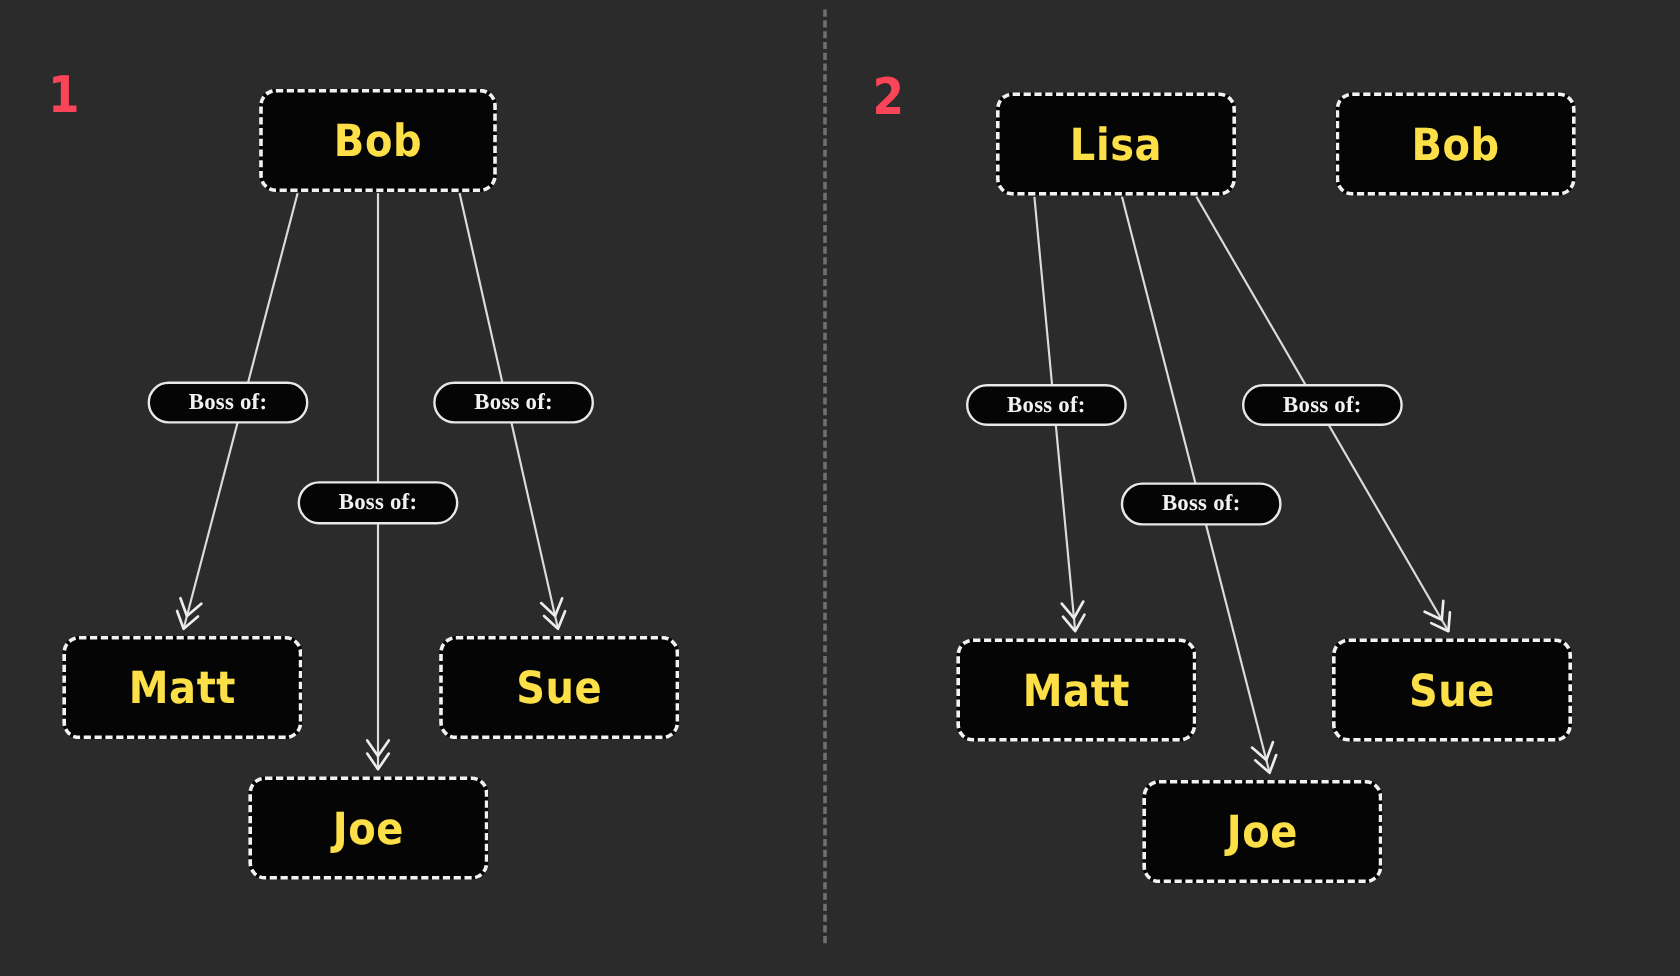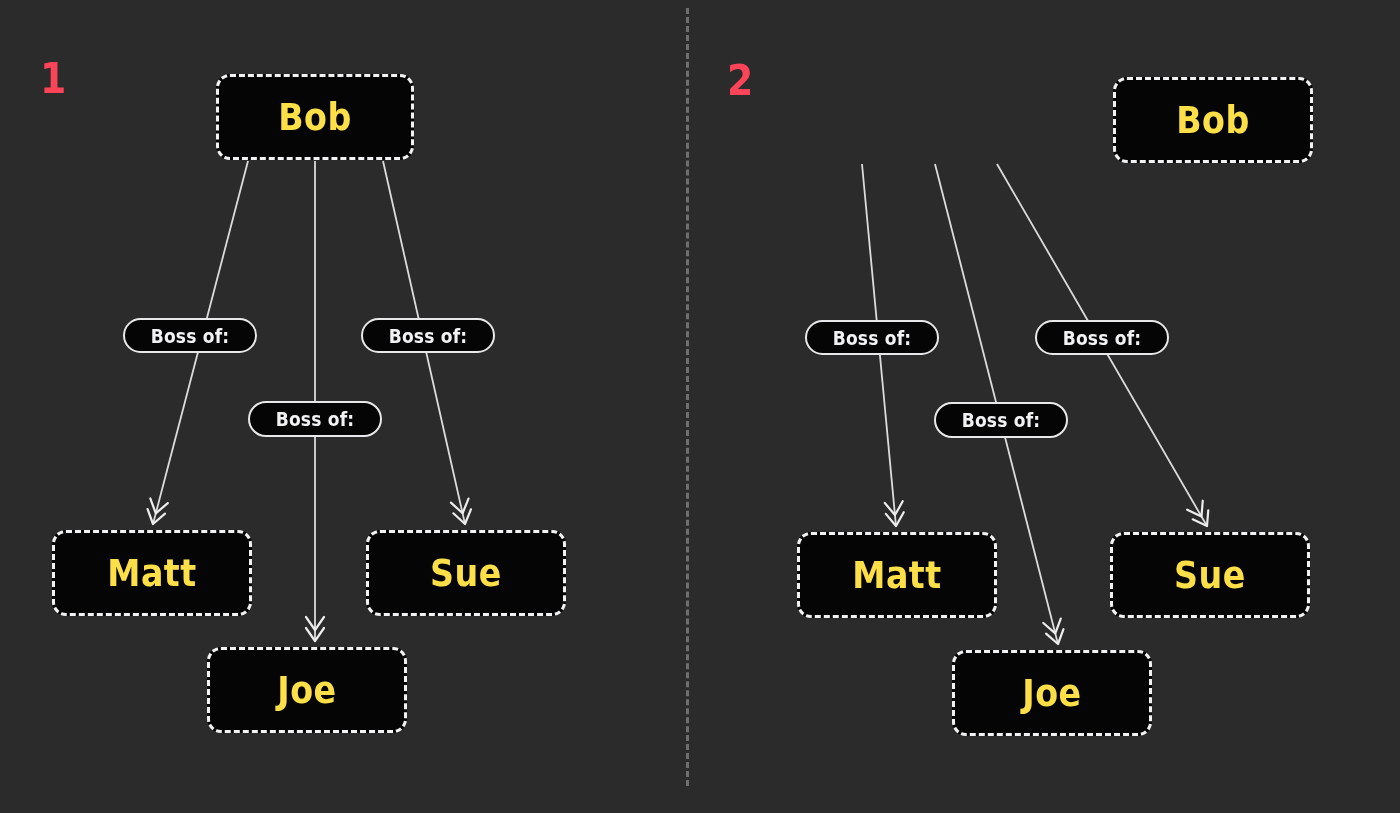--- a/index.html
+++ b/index.html
@@ -56,20 +56,21 @@
     border-radius:999px;
     display:flex;
     align-items:center;
     justify-content:center;
     color:#f2f2f5;
     font-size:19px;
     font-weight:700;
     letter-spacing:0.2px;
     white-space:nowrap;
     padding:0 14px;
+    font-family:Liberation Serif, serif;
   }
 
   
   svg.edges{
     position:absolute;left:0;top:0;
     width:1400px;height:813px;
     pointer-events:none;
   }
   svg.edges path.link{
     fill:none;
@@ -126,17 +127,18 @@
     <div class="edge-label" style="left: 248px; top: 401px; width: 134px; height: 36px;">Boss of:</div>
     <div class="edge-label" style="left: 361px; top: 318px; width: 134px; height: 35px;">Boss of:</div>
     <div class="node" style="left: 216px; top: 74px; width: 198px; height: 86px;">Bob</div>
     <div class="node" style="left: 52px; top: 530px; width: 200px; height: 86px;">Matt</div>
     <div class="node" style="left: 366px; top: 530px; width: 200px; height: 86px;">Sue</div>
     <div class="node" style="left: 207px; top: 647px; width: 200px; height: 86px;">Joe</div>
     <div class="panel-num" style="left: 727px; top: 60px;">2</div>
     <div class="edge-label" style="left: 805px; top: 320px; width: 134px; height: 35px;">Boss of:</div>
     <div class="edge-label" style="left: 934px; top: 402px; width: 134px; height: 36px;">Boss of:</div>
     <div class="edge-label" style="left: 1035px; top: 320px; width: 134px; height: 35px;">Boss of:</div>
+    <div class="node" style="left: 830px; top: 77px; width: 200px; height: 86px;">Lisa</div>
     <div class="node" style="left: 1113px; top: 77px; width: 200px; height: 86px;">Bob</div>
     <div class="node" style="left: 797px; top: 532px; width: 200px; height: 86px;">Matt</div>
     <div class="node" style="left: 1110px; top: 532px; width: 200px; height: 86px;">Sue</div>
     <div class="node" style="left: 952px; top: 650px; width: 200px; height: 86px;">Joe</div>
   </div>
 
 </body></html>

